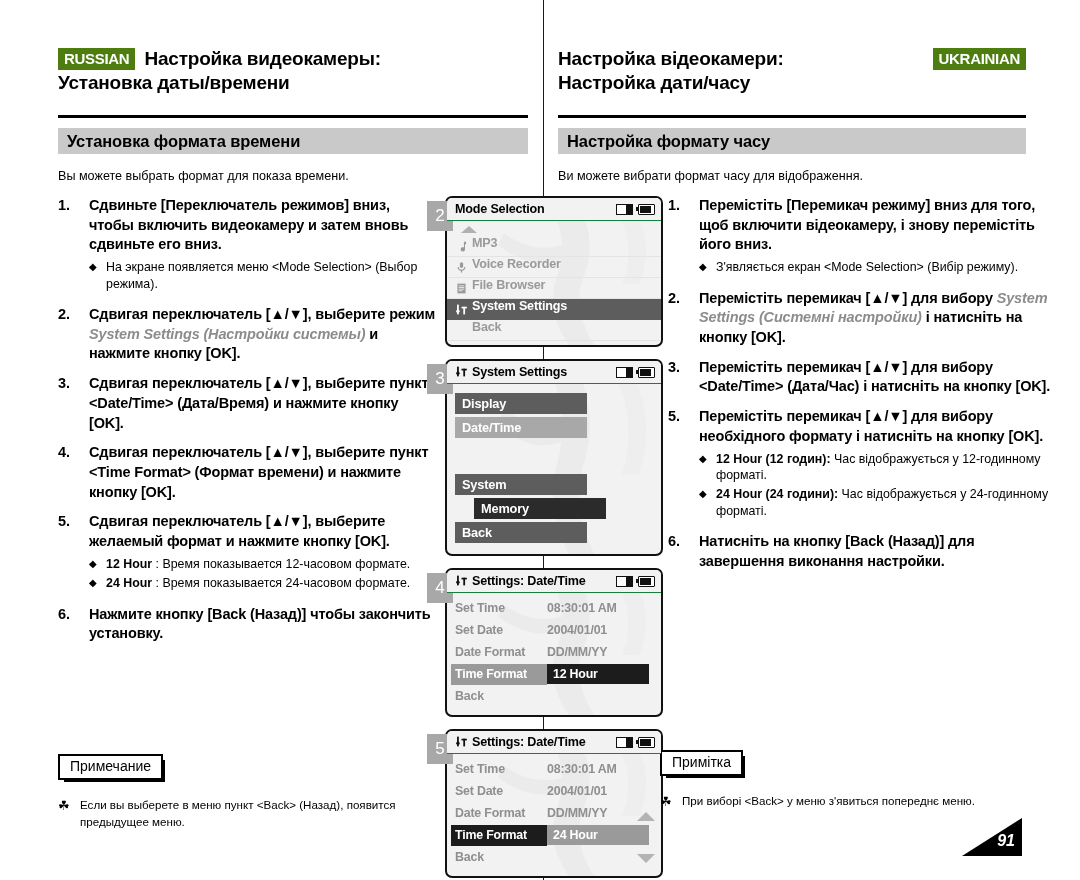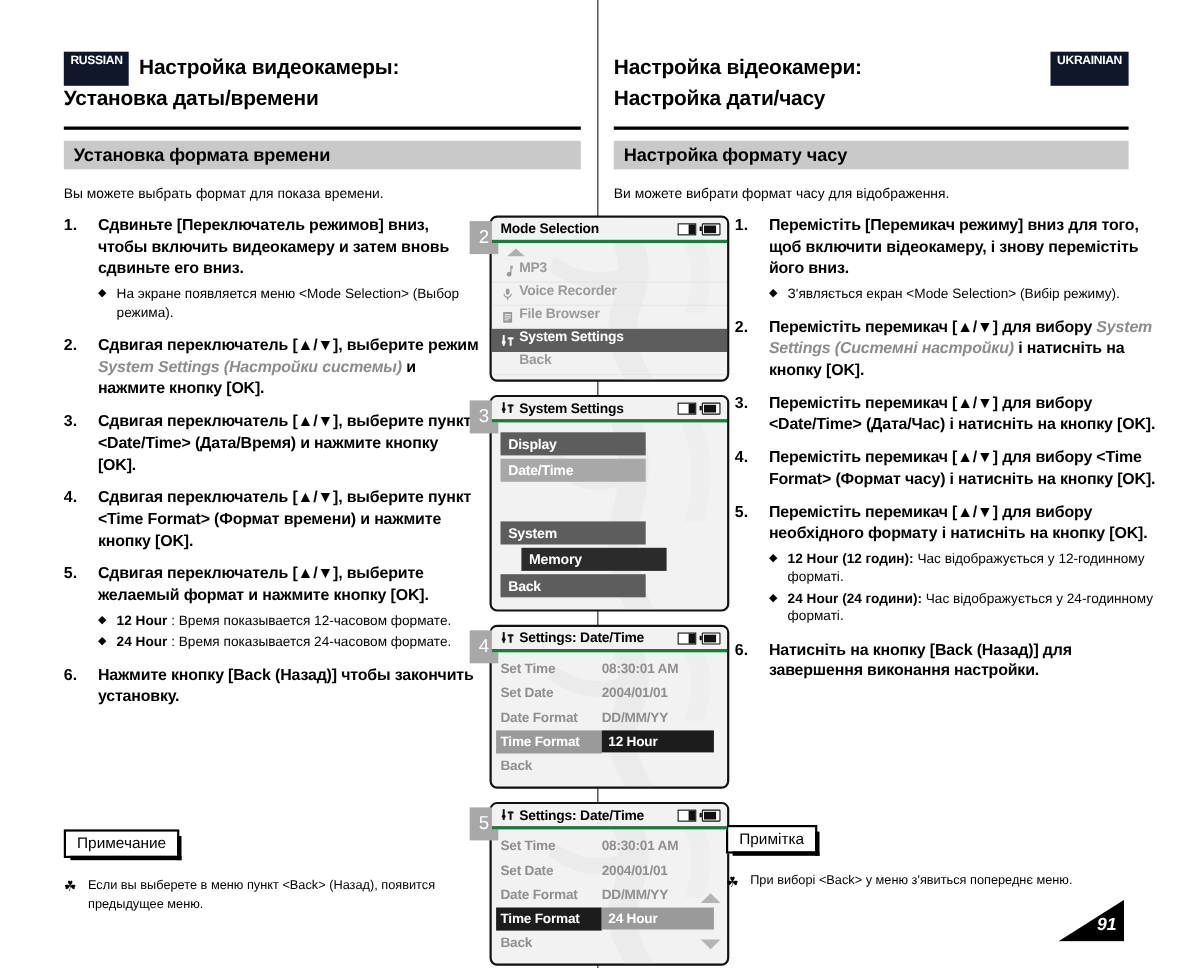--- a/index.html
+++ b/index.html
@@ -18,24 +18,24 @@
     background: #1a1a1a;
   }
 
   
   .hdr { position: absolute; }
   .hdr-ru { left: 58px; top: 47px; width: 470px; }
   .hdr-ua { left: 558px; top: 47px; width: 468px; }
 
   .lang-tag {
     display: inline-block;
-    background: #0f172a; color: #fff;
-    font-size: 11px; font-weight: bold;
+    background: #4d7c0f; color: #fff;
+    font-size: 15px; font-weight: bold;
     letter-spacing: -0.3px;
-    padding: 2px 6px 17px 6px;
+    padding: 2px 6px 3px 6px;
     vertical-align: 6px;
   }
   .hdr-title {
     font-size: 19px; font-weight: bold; line-height: 1.28;
     letter-spacing: -0.2px;
     white-space: nowrap;
   }
   .hdr-line1 { display: flex; align-items: center; gap: 9px; }
   .hdr-line1.rtlang { justify-content: space-between; }
   .rule {
@@ -155,21 +155,21 @@
     overflow: hidden;
   }
   .lcd-title {
     position: relative; z-index: 2;
     height: 23px;
     display: flex; align-items: center;
     padding: 0 6px 0 8px;
     font-size: 12.6px; font-weight: bold;
     letter-spacing: -0.2px;
     background: #f2f2f2;
-    border-bottom: 3px solid #15803d;
+    border-bottom: 1px solid #15803d;
   }
   .lcd-title .ttxt { flex: 1 1 auto; white-space: nowrap; }
   .lcd-icons { display: flex; align-items: center; gap: 5px; }
 
   .ico-card {
     width: 17px; height: 11px; border: 1.5px solid #111;
     background: #fff; position: relative; display: inline-block;
   }
   .ico-card::after {
     content: ""; position: absolute; right: 0; top: 0;
@@ -358,26 +358,20 @@
       <div class="step">
         <div class="step-num">2.</div>
         <div class="step-body">
           <div class="step-text"><span>Перемістіть перемикач [▲/▼] для вибору </span><span class="ital-gray">System Settings (Системні настройки)</span><span> і натисніть на кнопку [OK].</span></div>
         </div>
       </div>
       <div class="step">
         <div class="step-num">3.</div>
         <div class="step-body">
           <div class="step-text">Перемістіть перемикач [▲/▼] для вибору &lt;Date/Time&gt; (Дата/Час) і натисніть на кнопку [OK].</div>
-        </div>
-      </div>
-      <div class="step">
-        <div class="step-num">4.</div>
-        <div class="step-body">
-          <div class="step-text">Перемістіть перемикач [▲/▼] для вибору &lt;Time Format&gt; (Формат часу) і натисніть на кнопку [OK].</div>
         </div>
       </div>
       <div class="step">
         <div class="step-num">5.</div>
         <div class="step-body">
           <div class="step-text">Перемістіть перемикач [▲/▼] для вибору необхідного формату і натисніть на кнопку [OK].</div>
           <div class="bullets">
             <div class="bul">
               <span class="bul-mark">◆</span>
               <span class="bul-txt"><b>12 Hour (12 годин):</b> Час відображується у 12-годинному форматі.</span>

